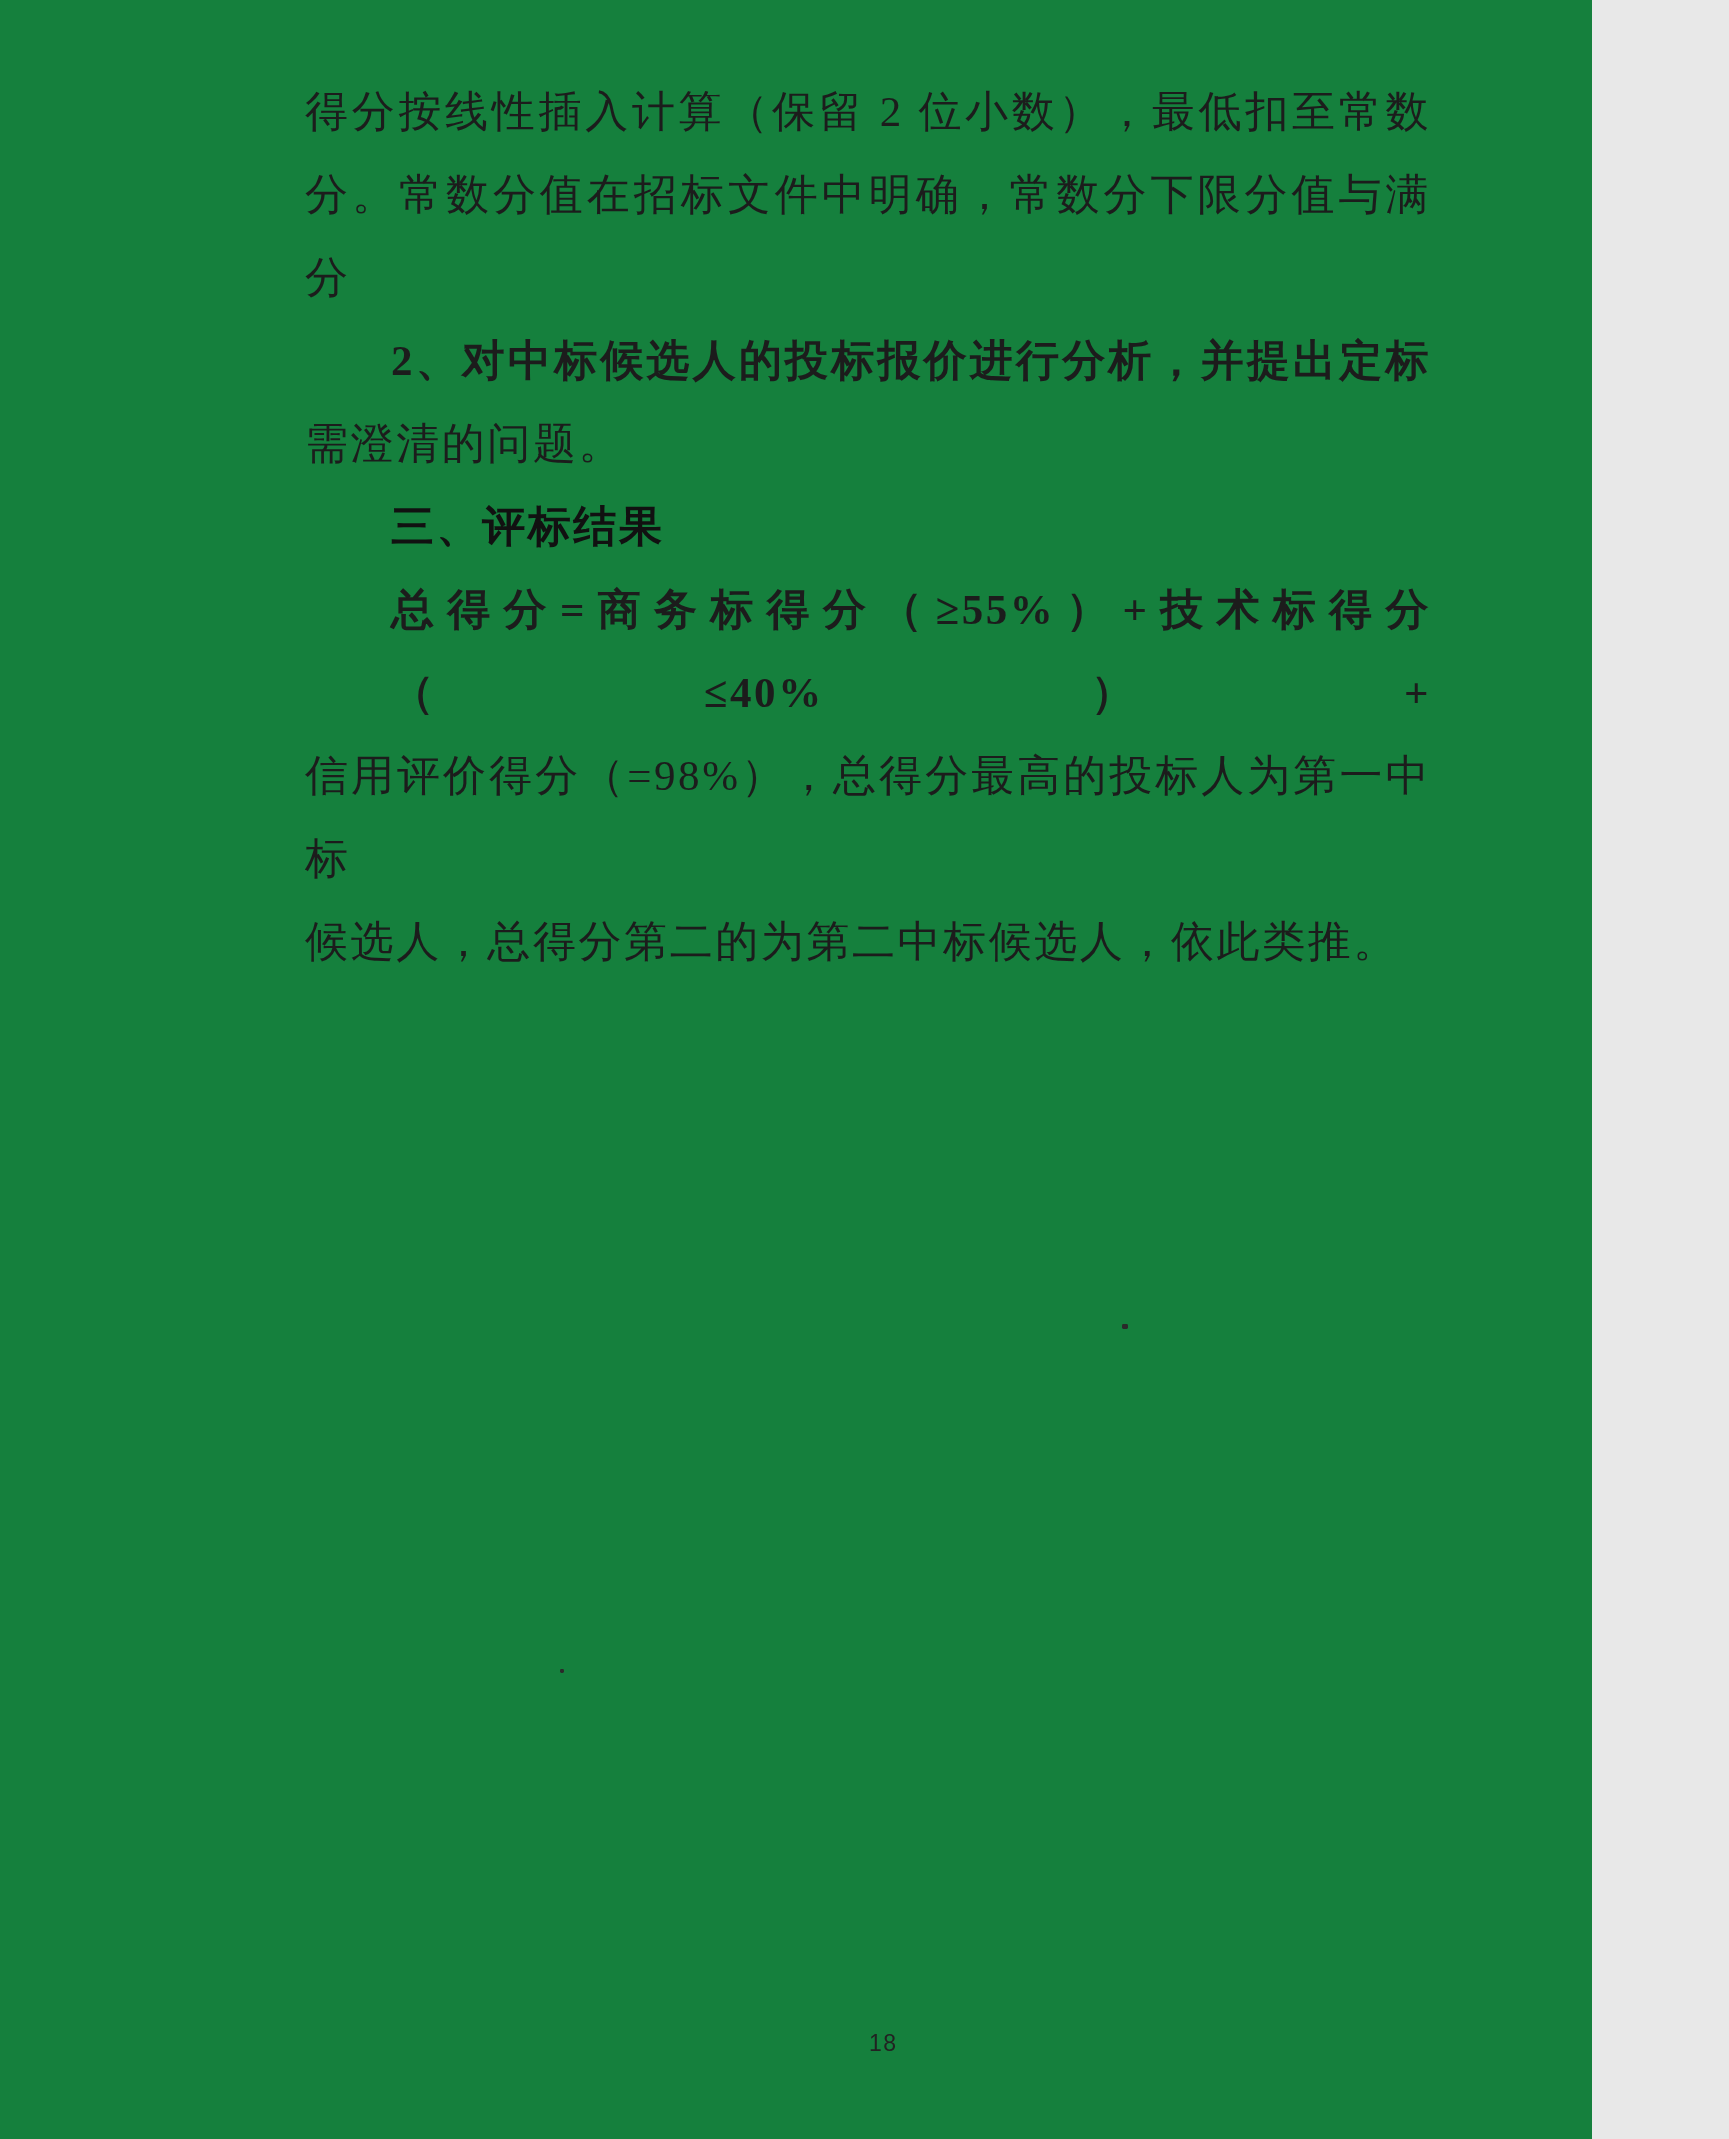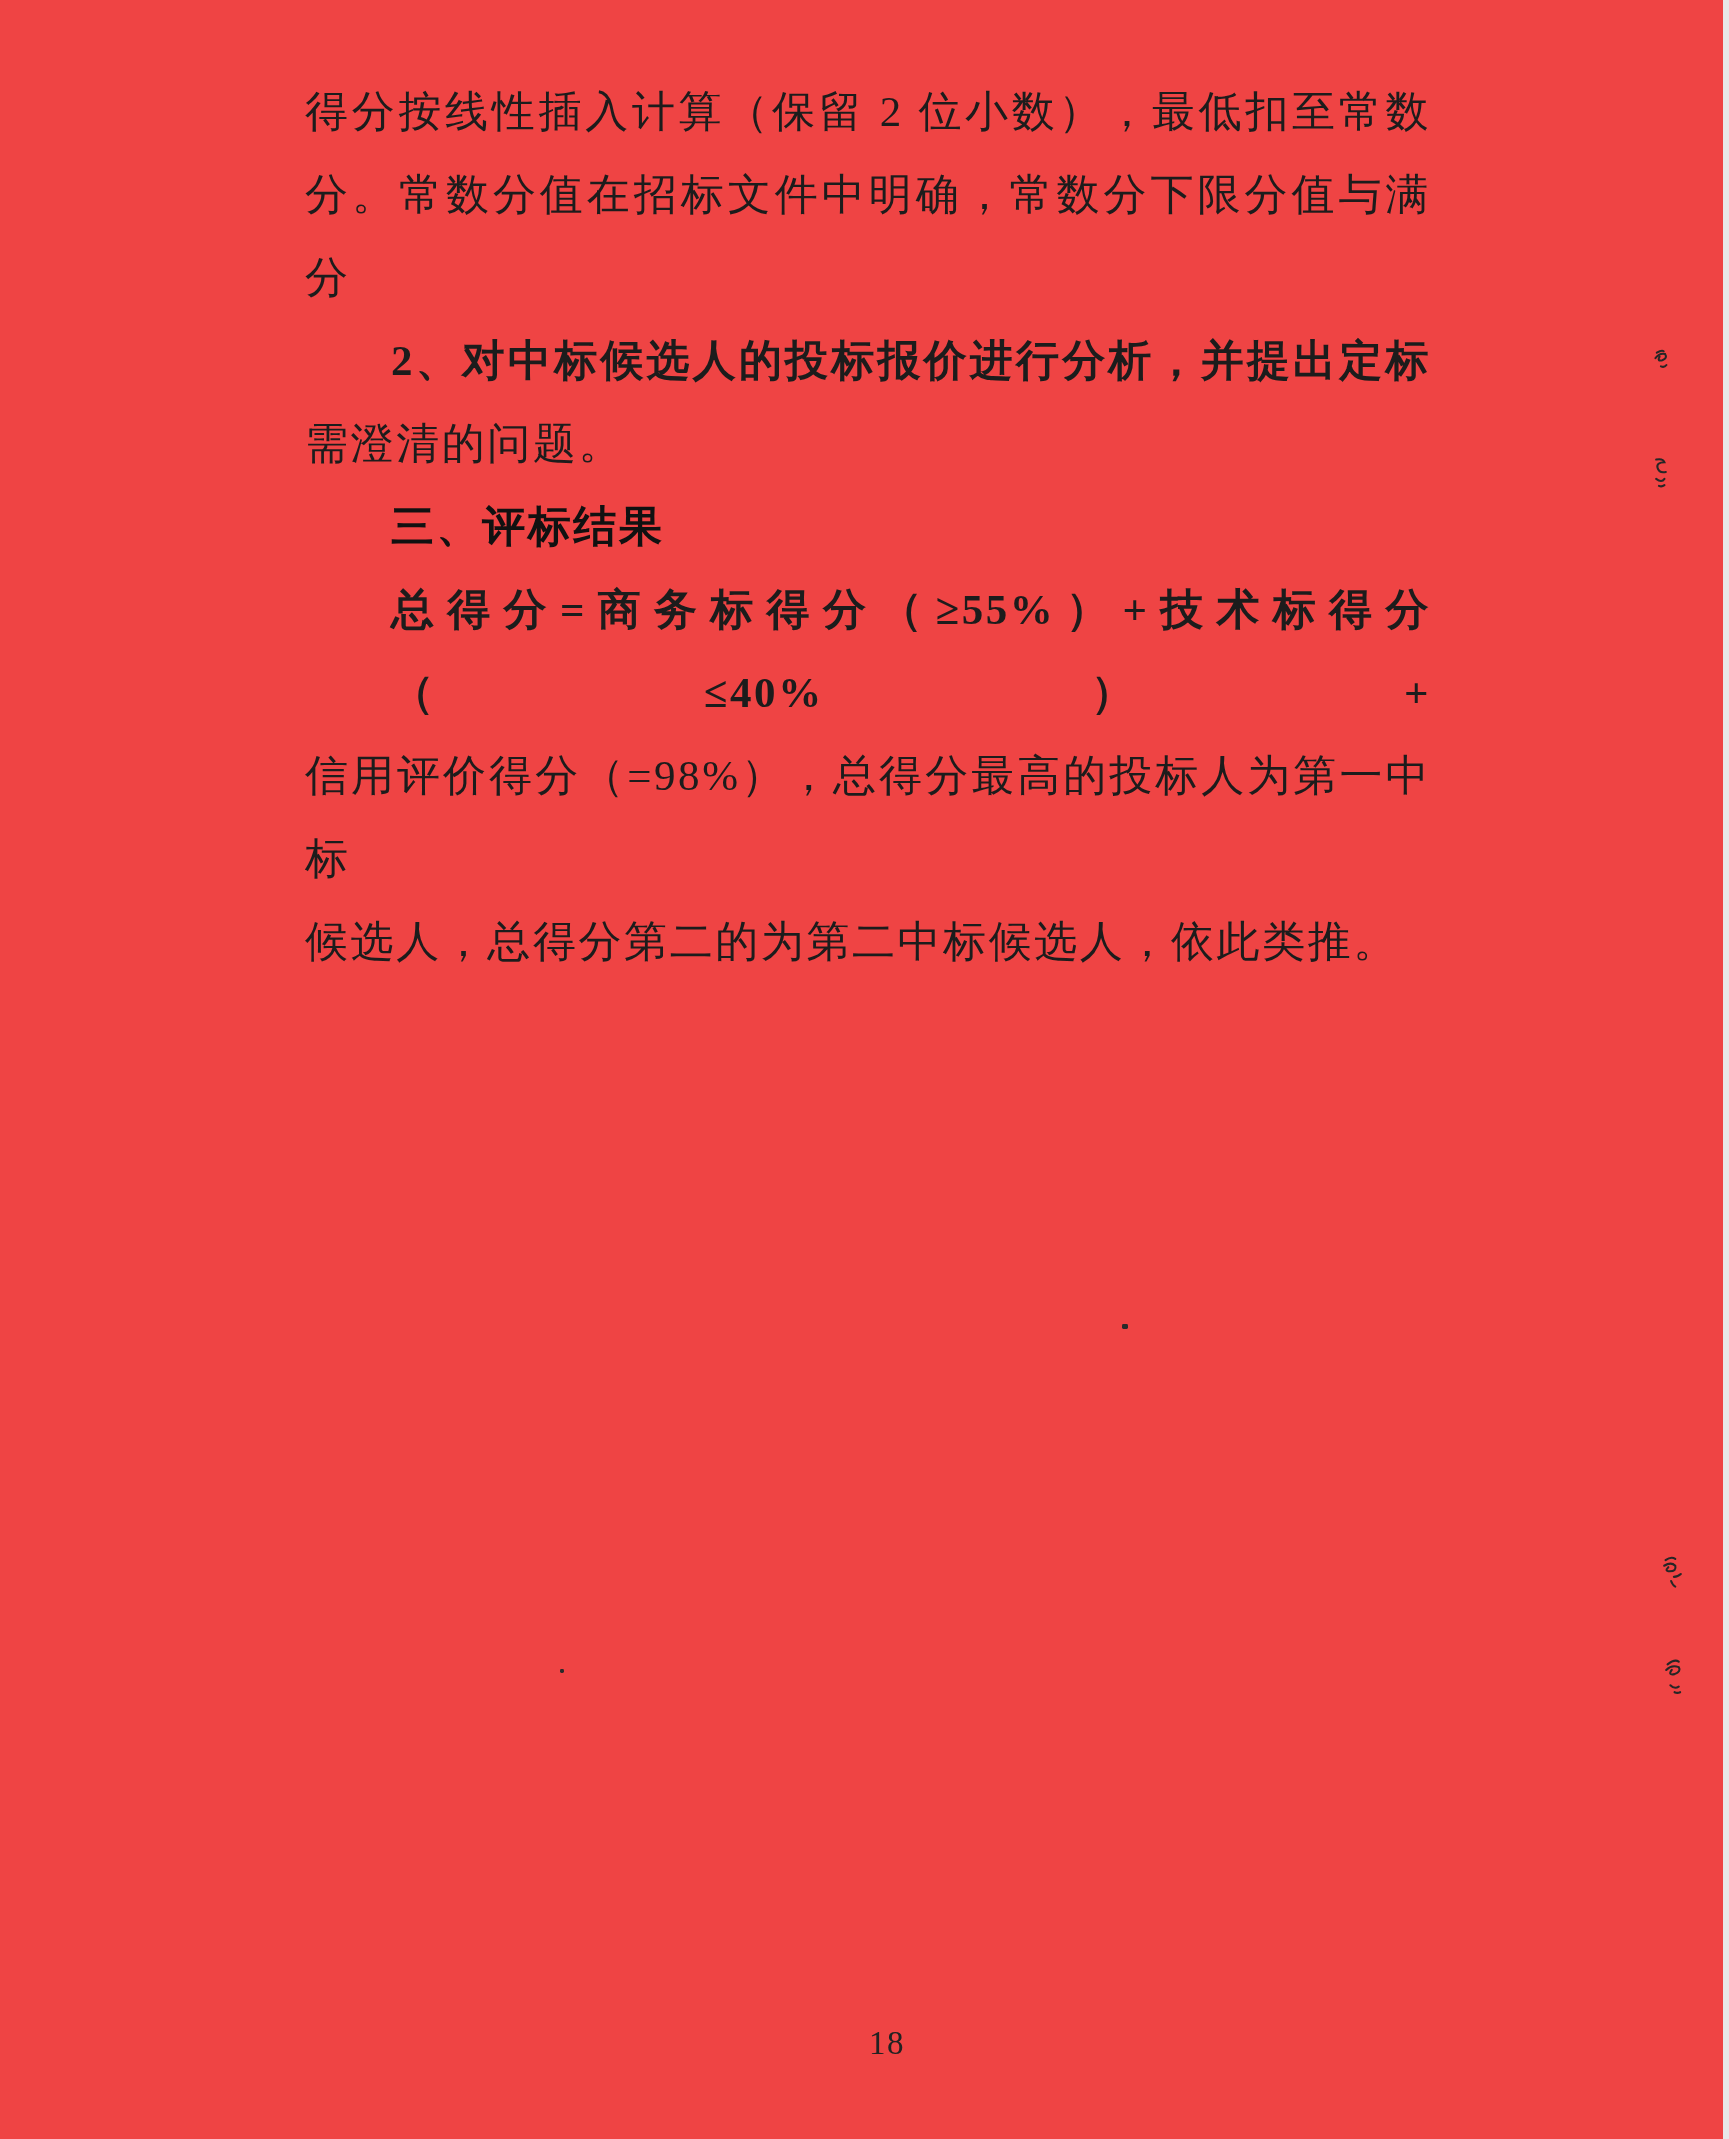--- a/index.html
+++ b/index.html
@@ -2,23 +2,23 @@
 <html lang="zh" style="font-size:11px"><head>
 <meta charset="utf-8">
 <style>
   html, body {
     margin: 0;
     padding: 0;
     background: #e8e8e8;
   }
   .page {
     position: relative;
-    width: 1723px;
+    width: 1592px;
     height: 2140px;
-    background: #ef4444;
+    background: #15803d;
     overflow: hidden;
     font-family: "Liberation Serif", "DejaVu Serif", serif;
     color: #1c1c1c;
   }
   .text-block {
     position: absolute;
     left: 305px;
     top: 70px;
     width: 1126px;
   }
@@ -43,25 +43,25 @@
   }
   .heading {
     font-family: "Liberation Sans", "DejaVu Sans", sans-serif;
     font-weight: bold;
     color: #111111;
   }
   .page-number {
     position: absolute;
     left: 869px;
     top: 2027px;
-    font-size: 33px;
+    font-size: 23px;
     line-height: 33px;
     letter-spacing: 1.4px;
     color: #222222;
-    font-family: Liberation Serif, serif;
+    font-family: Liberation Sans, sans-serif;
   }
   .speck {
     position: absolute;
     pointer-events: none;
   }
   .dot {
     position: absolute;
     background: #2a2a2a;
     border-radius: 1.4px;
   }

